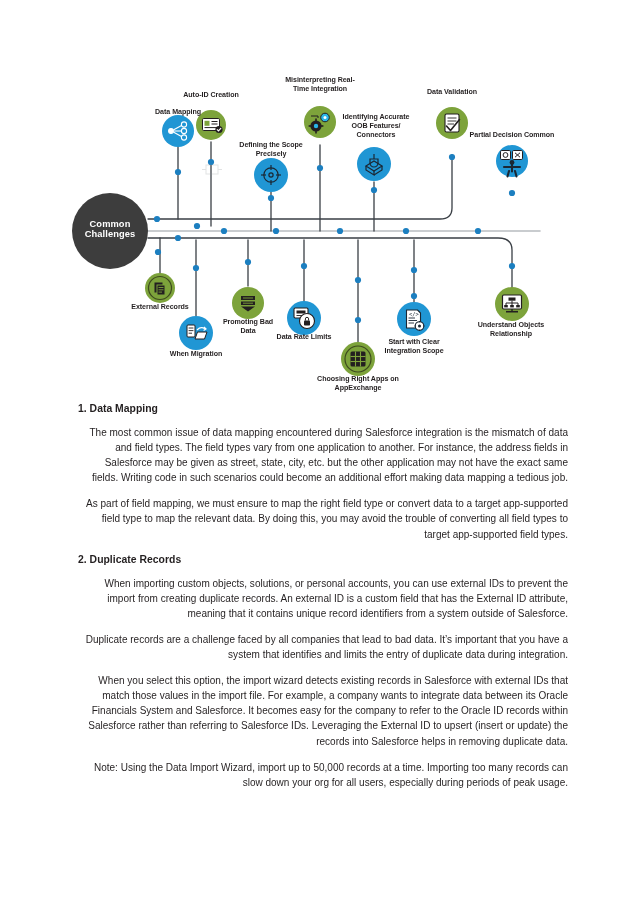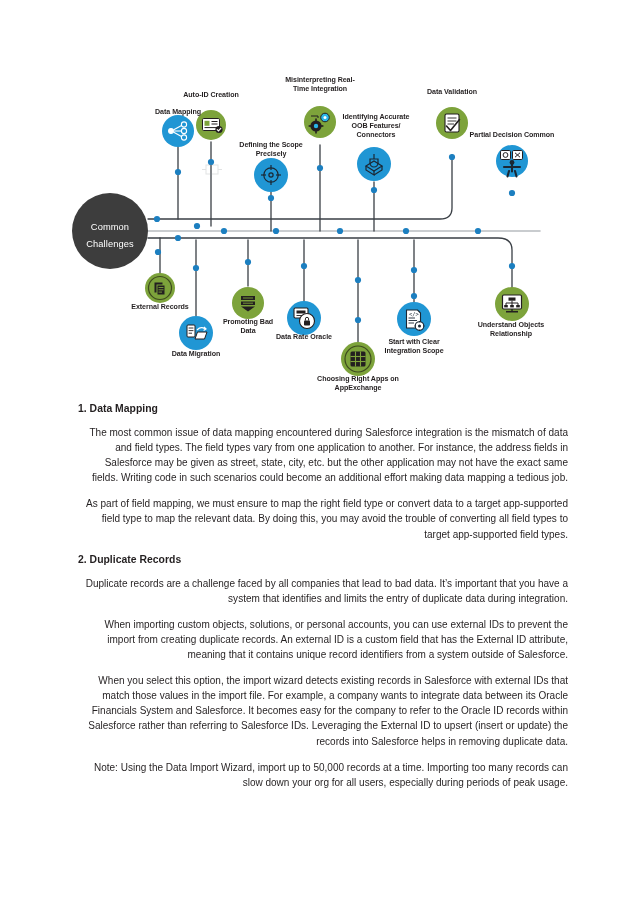--- a/index.html
+++ b/index.html
@@ -22,23 +22,23 @@
     font-weight:bold;
     line-height:9.2px;
     color:#231f20;
     text-align:center;
     letter-spacing:-0.05px;
     white-space:nowrap;
   }
   .hub-label{
     position:absolute;
     color:#ffffff;
-    font-weight:normal;
+    font-weight:bold;
     font-size:9.3px;
-    line-height:17px;
+    line-height:10px;
     text-align:center;
     width:100px;
     letter-spacing:0.1px;
   }
 
   
   #article{
     position:absolute;
     left:78px;top:402px;width:490px;
   }
@@ -355,43 +355,43 @@
     <div class="node-label" style="left:325px;top:113px;width:102px;white-space:pre-line;">Identifying Accurate
 OOB Features/
 Connectors</div>
 
     <div class="node-label" style="left:402px;top:88px;width:100px;">Data Validation</div>
 
     <div class="node-label" style="left:450px;top:131px;width:124px;">Partial Decision Common</div>
 
     <div class="node-label" style="left:110px;top:303px;width:100px;">External Records</div>
 
-    <div class="node-label" style="left:146px;top:350px;width:100px;">Data Migration</div>
+    <div class="node-label" style="left:146px;top:350px;width:100px;">When Migration</div>
 
     <div class="node-label" style="left:203px;top:318px;width:90px;white-space:pre-line;">Promoting Bad
 Data</div>
 
-    <div class="node-label" style="left:256px;top:333px;width:96px;">Data Rate Oracle</div>
+    <div class="node-label" style="left:256px;top:333px;width:96px;">Data Rate Limits</div>
 
     <div class="node-label" style="left:298px;top:375px;width:120px;white-space:pre-line;">Choosing Right Apps on
 AppExchange</div>
 
     <div class="node-label" style="left:362px;top:338px;width:104px;white-space:pre-line;">Start with Clear
 Integration Scope</div>
 
     <div class="node-label" style="left:452px;top:321px;width:118px;white-space:pre-line;">Understand Objects
 Relationship</div>
   </div>
 
   <div id="article">
 
     <h2 class="sec">1. Data Mapping</h2>
     <p class="para">The most common issue of data mapping encountered during Salesforce integration is the mismatch of data and field types. The field types vary from one application to another. For instance, the address fields in Salesforce may be given as street, state, city, etc. but the other application may not have the exact same fields. Writing code in such scenarios could become an additional effort making data mapping a tedious job.</p>
     <p class="para">As part of field mapping, we must ensure to map the right field type or convert data to a target app-supported field type to map the relevant data. By doing this, you may avoid the trouble of converting all field types to target app-supported field types.</p>
 
     <h2 class="sec" style="margin-top:10px;">2. Duplicate Records</h2>
+    <p class="para">When importing custom objects, solutions, or personal accounts, you can use external IDs to prevent the import from creating duplicate records. An external ID is a custom field that has the External ID attribute, meaning that it contains unique record identifiers from a system outside of Salesforce.</p>
     <p class="para">Duplicate records are a challenge faced by all companies that lead to bad data. It’s important that you have a system that identifies and limits the entry of duplicate data during integration.</p>
-    <p class="para">When importing custom objects, solutions, or personal accounts, you can use external IDs to prevent the import from creating duplicate records. An external ID is a custom field that has the External ID attribute, meaning that it contains unique record identifiers from a system outside of Salesforce.</p>
     <p class="para">When you select this option, the import wizard detects existing records in Salesforce with external IDs that match those values in the import file. For example, a company wants to integrate data between its Oracle Financials System and Salesforce. It becomes easy for the company to refer to the Oracle ID records within Salesforce rather than referring to Salesforce IDs. Leveraging the External ID to upsert (insert or update) the records into Salesforce helps in removing duplicate data.</p>
     <p class="para">Note: Using the Data Import Wizard, import up to 50,000 records at a time. Importing too many records can slow down your org for all users, especially during periods of peak usage.</p>
   </div>
 
 </div>
 
 </body></html>

